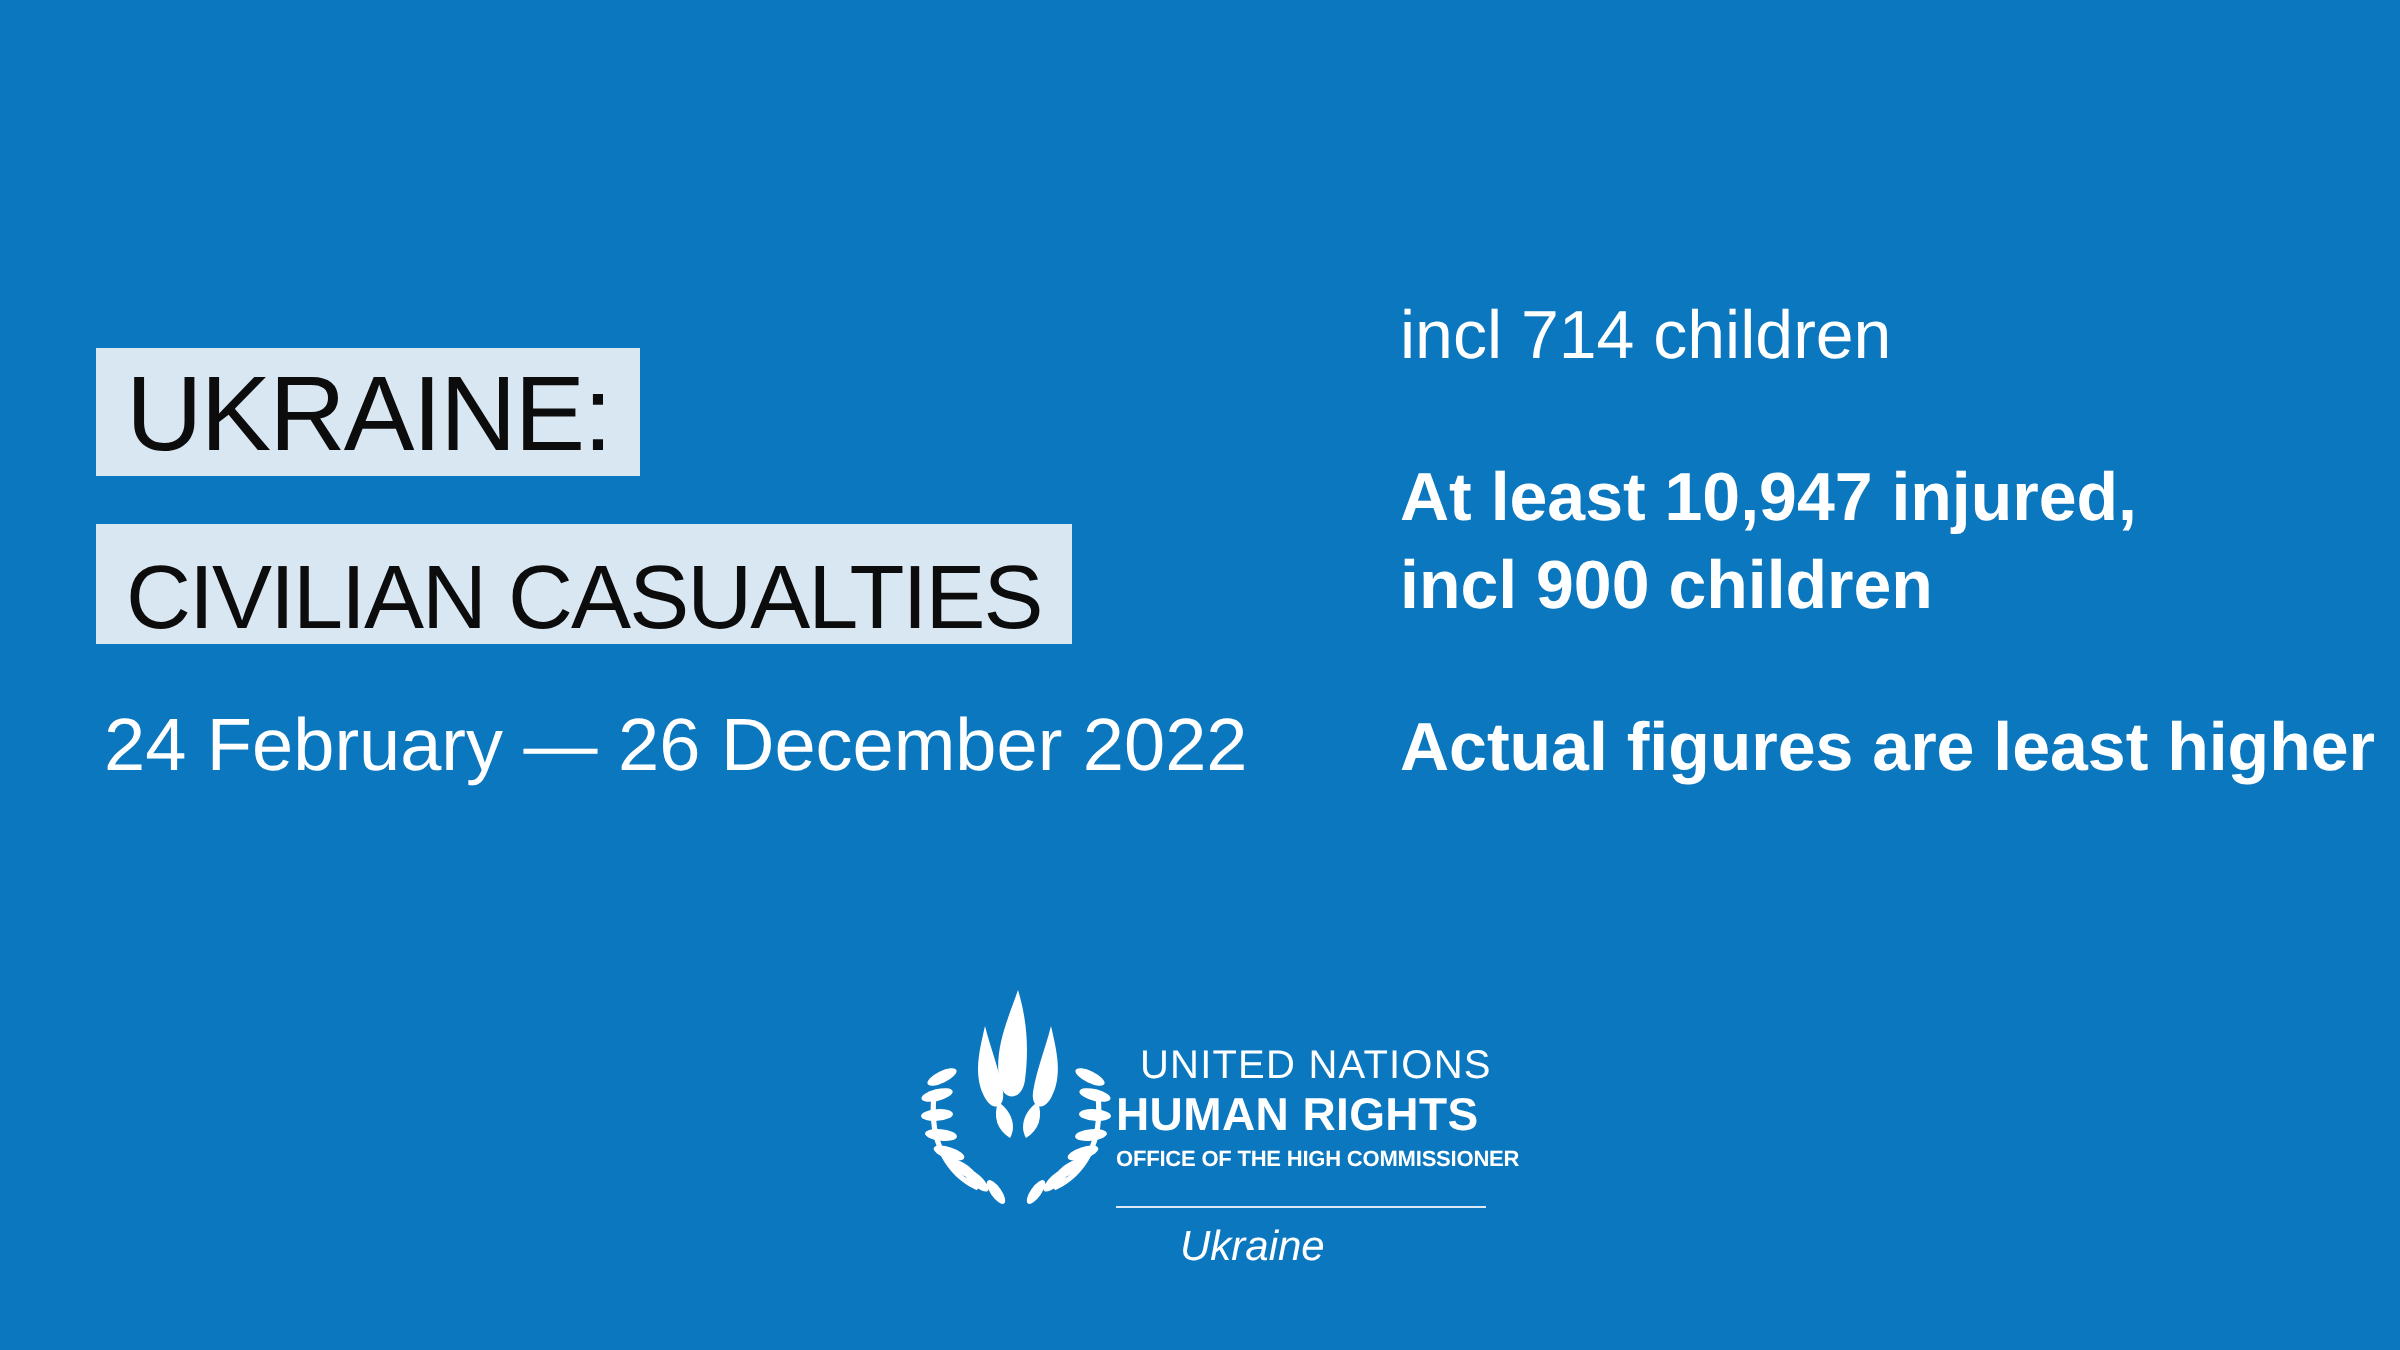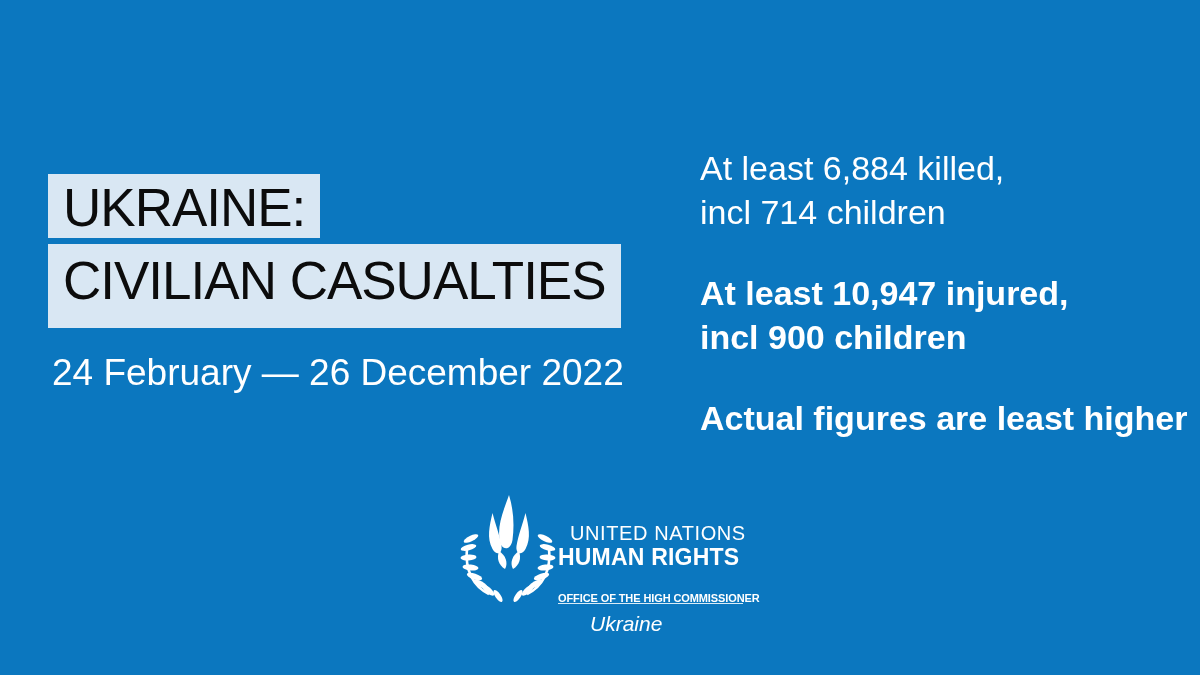--- a/index.html
+++ b/index.html
@@ -25,24 +25,24 @@
     padding: 0 15px;
     white-space: nowrap;
   }
   .headline-box.line1 {
     top: 174px;
     height: 64px;
     line-height: 68px;
     font-size: 53px;
   }
   .headline-box.line2 {
-    top: 244px;
-    height: 84px;
+    top: 262px;
+    height: 60px;
     line-height: 73px;
-    font-size: 53px;
+    font-size: 45px;
   }
   .date-range {
     position: absolute;
     left: 52px;
     top: 352px;
     color: #ffffff;
     font-size: 37px;
     font-weight: 400;
     white-space: nowrap;
   }
@@ -77,21 +77,21 @@
   .logo-text { position: absolute; left: 105px; top: 0; width: 300px; color: #ffffff; }
   .org-line1 {
     position: absolute; left: 12px; top: 30px;
     font-size: 20px; font-weight: 400; letter-spacing: 0.6px; white-space: nowrap;
   }
   .org-line2 {
     position: absolute; left: 0; top: 52px;
     font-size: 23px; font-weight: 700; letter-spacing: 0.2px; white-space: nowrap;
   }
   .org-line3 {
-    position: absolute; left: 0; top: 100px;
+    position: absolute; left: 0; top: 82px;
     font-size: 11px; font-weight: 700; letter-spacing: -0.1px; white-space: nowrap;
   }
   .divider {
     position: absolute; left: 0; top: 111px;
     width: 185px; height: 1px;
     background: rgba(255,255,255,0.85);
   }
   .location {
     position: absolute; left: 0; top: 120px;
     font-size: 21px; font-style: italic; font-weight: 400; white-space: nowrap; margin-left: 32px;
@@ -103,21 +103,20 @@
 <div class="canvas">
 
   <div class="headline-box line1">UKRAINE:</div>
 
   <div class="headline-box line2">CIVILIAN CASUALTIES</div>
 
   <div class="date-range">24 February — 26 December 2022</div>
 
   <div class="stats">
     <div class="stat-block">
-      <div class="stat-line">At least 6,884 killed,</div>
       <div class="stat-line">incl 714 children</div>
     </div>
     <div class="stat-block">
       <div class="stat-line">At least 10,947 injured,</div>
       <div class="stat-line">incl 900 children</div>
     </div>
     <div class="stat-block">
       <div class="stat-line">Actual figures are least higher</div>
     </div>
   </div>

